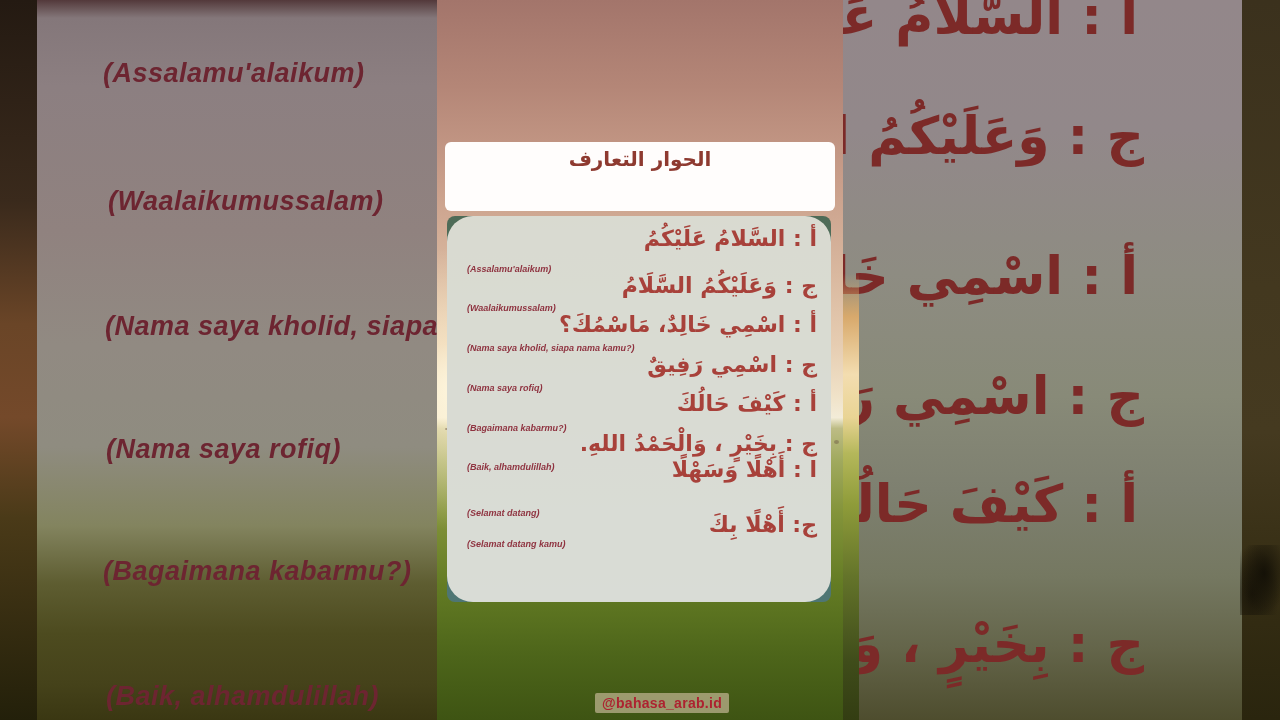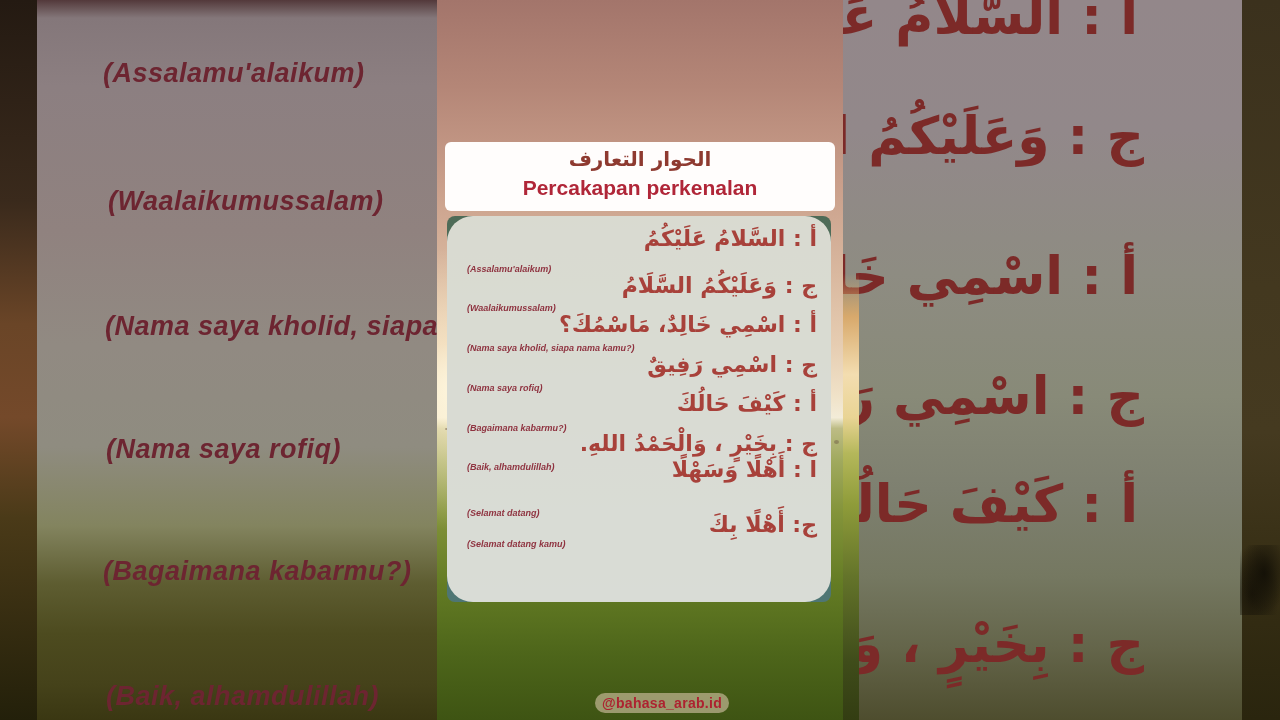--- a/index.html
+++ b/index.html
@@ -88,21 +88,21 @@
   .ar2{top:57px;}  .tr2{top:87px;}
   .ar3{top:96px;}  .tr3{top:127px;}
   .ar4{top:136px;} .tr4{top:167px;}
   .ar5{top:175px;} .tr5{top:207px;}
   .ar6{top:215px;} .tr6{top:246px;}
   .ar7{top:241px;} .tr7{top:266px;margin-top:26px;}
   .ar8{top:296px;margin-left:16px;} .tr8{top:323px;}
 
   
   .watermark{position:absolute;left:158px;top:693px;padding:2px 7px;
-    background:rgba(216,198,170,.6);border-radius:10px;
+    background:rgba(216,198,170,.6);border-radius:2px;
     font-family:"Liberation Sans",sans-serif;font-size:14px;font-weight:bold;
     color:var(--watermark-text,#ad2230);letter-spacing:.3px;}
 </style>
 </head>
 <body>
 
 <div class="frame">
 
   <div class="panel panel-left">
     <div class="bg-line-left L1">(Assalamu'alaikum)</div>
@@ -131,21 +131,20 @@
     <div class="herd"></div>
 
     <span class="horse">
       <svg width="54" height="64" viewBox="0 0 60 70" xmlns="http://www.w3.org/2000/svg">
         <path fill="#d4978a" d="M14 30 q6 -9 16 -9 q10 0 14 6 l6 -15 q1 -3 4 -2 l-3 17 q-1 4 -5 6 l0 2 q4 6 2 10 l-3 22 -4 0 2 -20 -4 -4 -13 1 -4 22 -4 0 2 -22 q-6 -2 -7 -8 q0 -4 1 -6 z"></path>
       </svg>
     </span>
 
     <div class="title-card">
       <div class="title-ar">الحوار التعارف</div>
-      <div class="title-id">Percakapan perkenalan</div>
     </div>
 
     <div class="dialog-backing">
       <div class="dialog-card">
         <div class="ar-line ar1">أ : السَّلامُ عَلَيْكُمُ</div>
         <div class="tr-line tr1">(Assalamu'alaikum)</div>
         <div class="ar-line ar2">ج : وَعَلَيْكُمُ السَّلَامُ</div>
         <div class="tr-line tr2">(Waalaikumussalam)</div>
         <div class="ar-line ar3">أ : اسْمِي خَالِدٌ، مَاسْمُكَ؟</div>
         <div class="tr-line tr3">(Nama saya kholid, siapa nama kamu?)</div>

